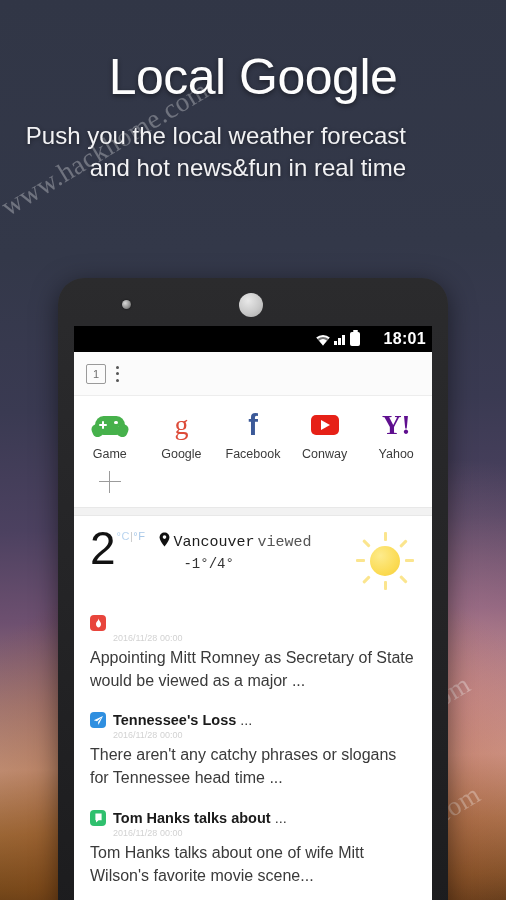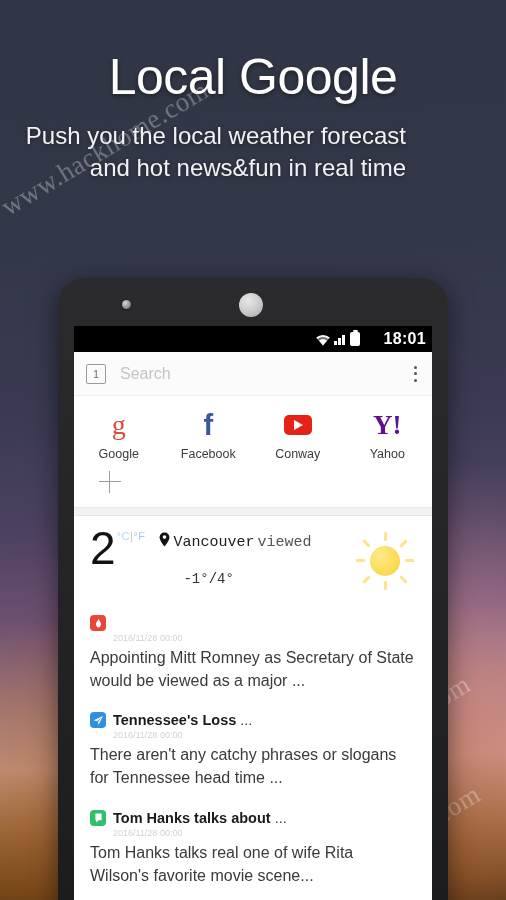--- a/index.html
+++ b/index.html
@@ -195,21 +195,21 @@
   }
   .w-temp-wrap { display:flex; align-items:flex-start; flex:none; }
   .w-temp { font-size:46px; line-height:0.9; color:#121212; font-weight:400; }
   .w-unit { font-size:11px; color:#a8c8e8; margin-top:2px; margin-left:1px; letter-spacing:0.5px; }
   .w-unit .on { color:#b9d4ef; }
   .w-unit .sep { color:#c8c8c8; }
   .w-mid { flex:1; margin-left:14px; padding-top:4px;font-family:Liberation Mono, monospace; }
   .w-loc { display:flex; align-items:center; gap:3px; font-size:15px; color:#1c1c1c; }
   .pin { flex:none; }
   .w-cond { color:#555; font-weight:400; }
-  .w-range { font-size:14px; color:#333; margin-top:19px; margin-left:24px; }
+  .w-range { font-size:14px; color:#333; margin-top:4px; margin-left:24px; }
   .w-sun { flex:none; margin-top:4px; width:62px; height:58px; position:relative; }
   .sun-core {
     position:absolute; left:16px; top:14px;
     width:30px; height:30px; border-radius:50%;
     background:radial-gradient(circle at 35% 32%, #fdeb8c 0%, #fbdb54 62%, #f6cf3d 100%);
   }
   .ray { position:absolute; background:#fbe58e; border-radius:1px; }
 
   
   .newslist { background:#fff; padding:0 16px; }
@@ -260,30 +260,40 @@
         <i></i>
           <i></i>
           <i></i>
       </span>
       <span class="sb-batt"></span>
       <span class="sb-time">18:01</span>
     </div>
 
     <div class="searchbar">
       <div class="tabcount">1</div>
-      <div class="search-placeholder">Search</div>
       <div class="menu-dots">
         <i></i>
           <i></i>
           <i></i>
       </div>
     </div>
 
     <div class="shortcuts">
 
+      <div class="sc">
+        <div class="sc-ico">
+          <div class="ico-gamepad">
+            <span class="gp-d h"></span>
+              <span class="gp-d v"></span>
+            <span class="gp-b b1"></span>
+              <span class="gp-b b2"></span>
+          </div>
+        </div>
+        <div class="sc-label">Game</div>
+      </div>
 
       <div class="sc">
         <div class="sc-ico">
           <span class="ico-g">g</span>
         </div>
         <div class="sc-label">Google</div>
       </div>
 
       <div class="sc">
         <div class="sc-ico">
@@ -382,18 +392,18 @@
       <div class="news">
         <div class="news-head">
           <span class="news-ico green">
             <svg width="9" height="10" viewBox="0 0 9 10">
               <path d="M1.4 0.6h6.2v6.6H4.6L2 9.4V7.2H1.4z" fill="#fff"></path>
             </svg>
           </span>
           <span class="news-title"><span>Tom Hanks talks about</span> <span class="ell">...</span></span>
         </div>
         <div class="news-time">2016/11/28 00:00</div>
-        <div class="news-body">Tom Hanks talks real one of wife Rita Wilson's favorite movie scene...</div>
+        <div class="news-body">Tom Hanks talks about one of wife Mitt Wilson's favorite movie scene...</div>
       </div>
 
     </div>
   </div>
 </div>
 
 </body></html>

